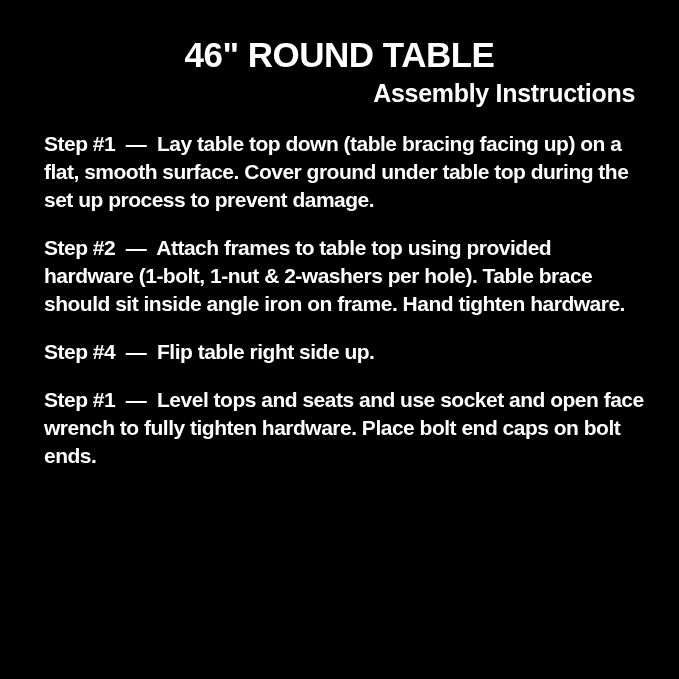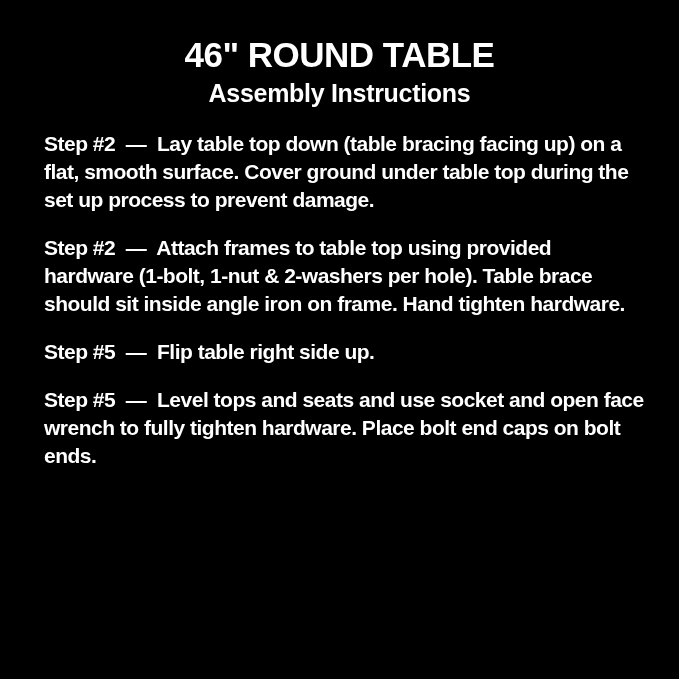--- a/index.html
+++ b/index.html
@@ -20,21 +20,21 @@
   }
   .title {
     text-align: center;
     font-size: 35px;
     font-weight: 700;
     letter-spacing: -0.5px;
     line-height: 38px;
     margin: 0 10px 0 0;
   }
   .subtitle {
-    text-align: center;
+    text-align: right;
     font-size: 25px;
     font-weight: 700;
     letter-spacing: -0.3px;
     line-height: 30px;
     margin: 4px 10px 0 0;
   }
   .steps {
     margin-top: 22px;
   }
   .step {
@@ -47,18 +47,18 @@
   }
 </style>
 </head>
 <body style="background: rgb(0, 0, 0); color: rgb(255, 255, 255);">
 
 <div class="card">
   <h1 class="title">46" ROUND TABLE</h1>
   <h2 class="subtitle">Assembly Instructions</h2>
 
   <div class="steps">
-    <p class="step">Step #2  —  Lay table top down (table bracing facing up) on a flat, smooth surface. Cover ground under table top during the set up process to prevent damage.</p>
+    <p class="step">Step #1  —  Lay table top down (table bracing facing up) on a flat, smooth surface. Cover ground under table top during the set up process to prevent damage.</p>
     <p class="step">Step #2  —  Attach frames to table top using provided hardware (1-bolt, 1-nut &amp; 2-washers per hole). Table brace should sit inside angle iron on frame. Hand tighten hardware.</p>
-    <p class="step">Step #5  —  Flip table right side up.</p>
-    <p class="step">Step #5  —  Level tops and seats and use socket and open face wrench to fully tighten hardware. Place bolt end caps on bolt ends.</p>
+    <p class="step">Step #4  —  Flip table right side up.</p>
+    <p class="step">Step #1  —  Level tops and seats and use socket and open face wrench to fully tighten hardware. Place bolt end caps on bolt ends.</p>
   </div>
 </div>
 
 </body></html>

